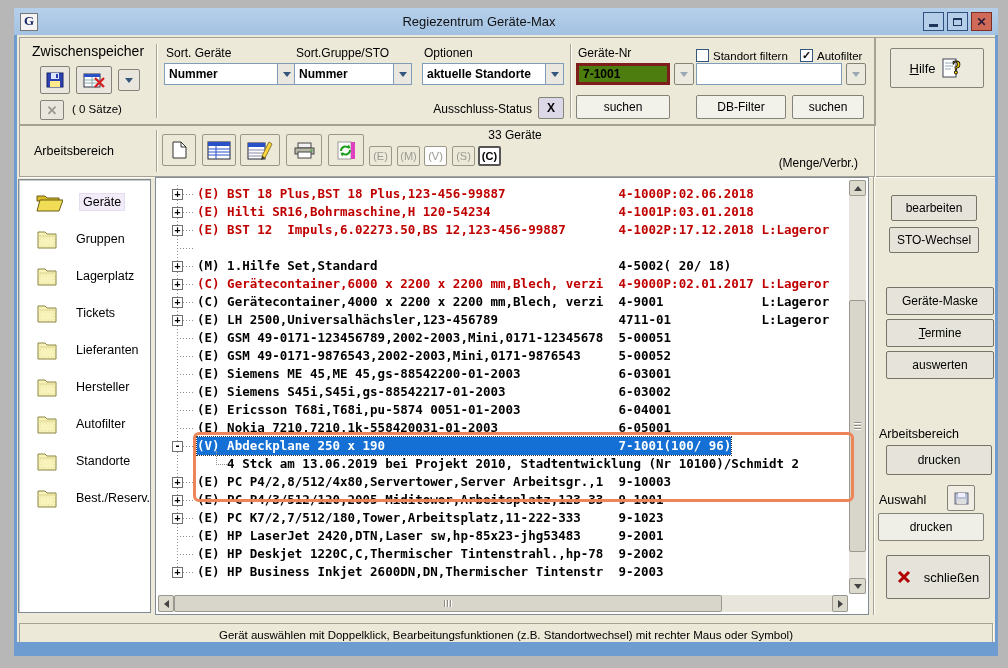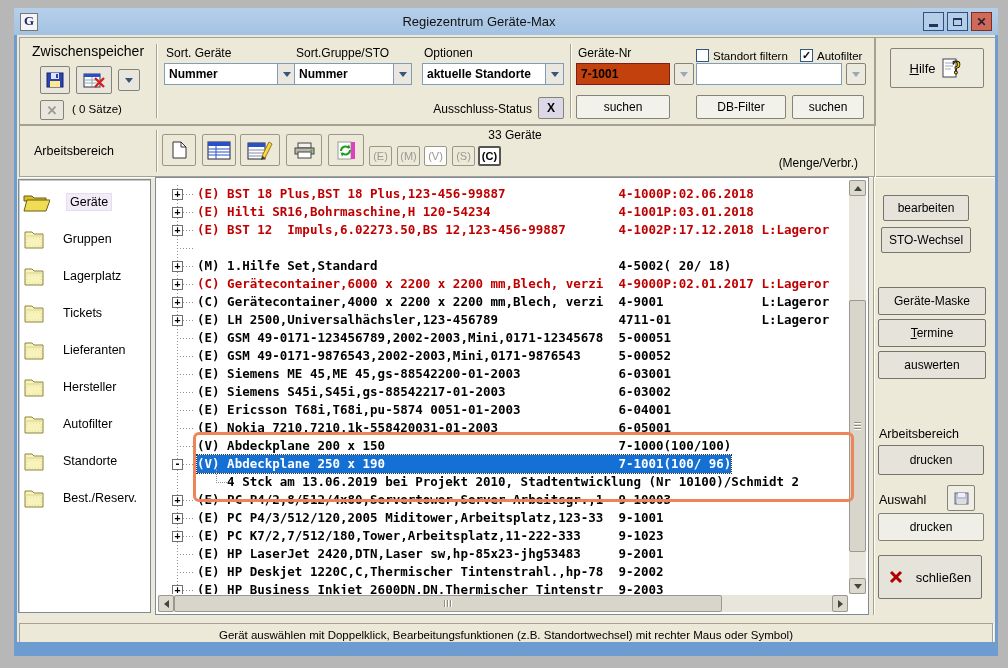--- a/index.html
+++ b/index.html
@@ -50,21 +50,21 @@
   #saetze{left:52px;top:65px;font-size:11.5px;}
   #sortg-label{left:146px;top:8px;}
   #combo-sortg{left:144px;top:25px;width:132px;height:22px;}
   #sortgr-label{left:276px;top:8px;}
   #combo-sortgr{left:274px;top:25px;width:118px;height:22px;}
   #opt-label{left:404px;top:8px;}
   #combo-opt{left:402px;top:25px;width:142px;height:22px;}
   #ausschluss-label{left:400px;top:64px;width:112px;text-align:right;}
   #btn-ausschluss{left:518px;top:59px;width:26px;height:22px;background:#ddd8e8;font-weight:bold;}
   #gnr-label{left:558px;top:8px;}
-  #input-gnr{position:absolute;left:556px;top:25px;width:94px;height:22px;background:#c2410c;border:1px solid #7f1d1d;
+  #input-gnr{position:absolute;left:556px;top:25px;width:94px;height:22px;background:#4d7c0f;border:3px solid #7f1d1d;
              font-size:12px;font-weight:bold;padding:0 4px;box-sizing:border-box;font-family:"Liberation Sans",sans-serif;}
   #gnr-drop{left:654px;top:25px;width:20px;height:22px;}
   #btn-suchen1{left:556px;top:57px;width:94px;height:24px;}
   #cb-standort{left:676px;top:11px;}
   #cb-auto{left:780px;top:11px;}
   #combo-filter{left:676px;top:25px;width:146px;height:22px;}
   #filter-drop{left:826px;top:25px;width:20px;height:22px;}
   #btn-dbfilter{left:676px;top:57px;width:90px;height:24px;}
   #btn-suchen2{left:772px;top:57px;width:72px;height:24px;}
 
@@ -81,21 +81,21 @@
         font-size:11px;display:flex;align-items:center;justify-content:center;box-sizing:border-box;}
   .fbtn.dim{background:#ece9d8;color:#9a9a92;}
   .fbtn.white{background:#fdfdfd;color:#9a9a92;}
   .fbtn.active{background:#fff;color:#000;border:2px solid #555;font-weight:bold;}
   #count-label{position:absolute;left:300px;top:2px;width:390px;text-align:center;font-size:12px;}
   #menge-label{position:absolute;right:16px;top:30px;font-size:12px;}
 
   
   #sidebar{position:absolute;left:1px;top:144px;width:133px;height:434px;background:#fff;
            border:1px solid #7f8b96;box-shadow:inset 1px 1px 0 #c9c9c9;box-sizing:border-box;}
-  .side-item{position:absolute;left:3px;display:flex;align-items:center;height:28px;width:118px;}
+  .side-item{position:absolute;left:16px;display:flex;align-items:center;height:28px;width:118px;}
   .side-item svg{flex:0 0 auto;margin-right:9px;}
   .side-label{font-size:12.5px;white-space:nowrap;}
   .side-item.sel .side-label{background:#f2ecf9;outline:1px solid #e4dcf0;padding:1px 3px;}
 
   
   #tree{position:absolute;left:138px;top:142px;width:714px;height:438px;background:#fff;
         border:1px solid #7f8b96;box-sizing:border-box;}
   #tree-rows{position:absolute;left:2px;top:7px;right:20px;bottom:20px;overflow:hidden;}
   .trow{position:relative;height:18px;display:flex;}
   .gutter{flex:0 0 39px;position:relative;}
@@ -125,21 +125,21 @@
           border-radius:2px;box-sizing:border-box;}
   #vthumb .grip{position:absolute;left:4px;top:50%;margin-top:-4px;width:7px;height:8px;
           background:repeating-linear-gradient(to bottom,#8f8d85 0 1px,#fff 1px 2px,transparent 2px 3px);}
   #hthumb{position:absolute;top:0;height:17px;left:16px;width:548px;background:#d8d6ca;border:1px solid #9a9890;
           border-radius:2px;box-sizing:border-box;}
   #hthumb .grip{position:absolute;top:4px;left:50%;margin-left:-4px;height:7px;width:8px;
           background:repeating-linear-gradient(to right,#8f8d85 0 1px,#fff 1px 2px,transparent 2px 3px);}
 
   
   #right-sep{left:856px;top:142px;height:438px;}
-  .rbtn{background:#e6e4da;border:1px solid #75746a;}
+  .rbtn{background:#e6e4da;border:1px solid #75746a;margin-left:8px;}
   #btn-bearbeiten{left:866px;top:160px;width:86px;height:26px;}
   #btn-sto{left:864px;top:192px;width:90px;height:26px;}
   #btn-maske{left:861px;top:252px;width:108px;height:28px;}
   #btn-termine{left:861px;top:284px;width:108px;height:28px;}
   #btn-auswerten{left:861px;top:316px;width:108px;height:28px;}
   #rp-ab-label{left:862px;top:392px;font-size:12.5px;}
   #btn-drucken1{left:861px;top:410px;width:106px;height:30px;}
   #rp-auswahl-label{left:862px;top:458px;font-size:12.5px;}
   #btn-disk{left:930px;top:450px;width:28px;height:26px;background:#f0eee4;}
   #btn-drucken2{left:861px;top:478px;width:106px;height:28px;background:#f0efe7;}
@@ -519,27 +519,20 @@
             <span class="gutter">
               <span class="vline"></span>
               <span class="hline"></span>
             </span>
             <span class="ttext black">(E) Nokia 7210,7210,1k-558420031-01-2003                6-05001</span>
           </div>
           <div class="trow">
             <span class="gutter">
               <span class="vline"></span>
               <span class="hline"></span>
-            </span>
-            <span class="ttext black">(V) Abdeckplane 200 x 150                               7-1000(100/100)</span>
-          </div>
-          <div class="trow">
-            <span class="gutter">
-              <span class="vline"></span>
-              <span class="hline"></span>
               <span class="ebox">-</span>
             </span>
             <span class="ttext black sel">(V) Abdeckplane 250 x 190                               7-1001(100/ 96)</span>
           </div>
           <div class="trow">
             <span class="gutter">
               <span class="vline"></span>
             </span>
             <span class="cconn"></span>
             <span class="ttext black">    4 Stck am 13.06.2019 bei Projekt 2010, Stadtentwicklung (Nr 10100)/Schmidt 2</span>

